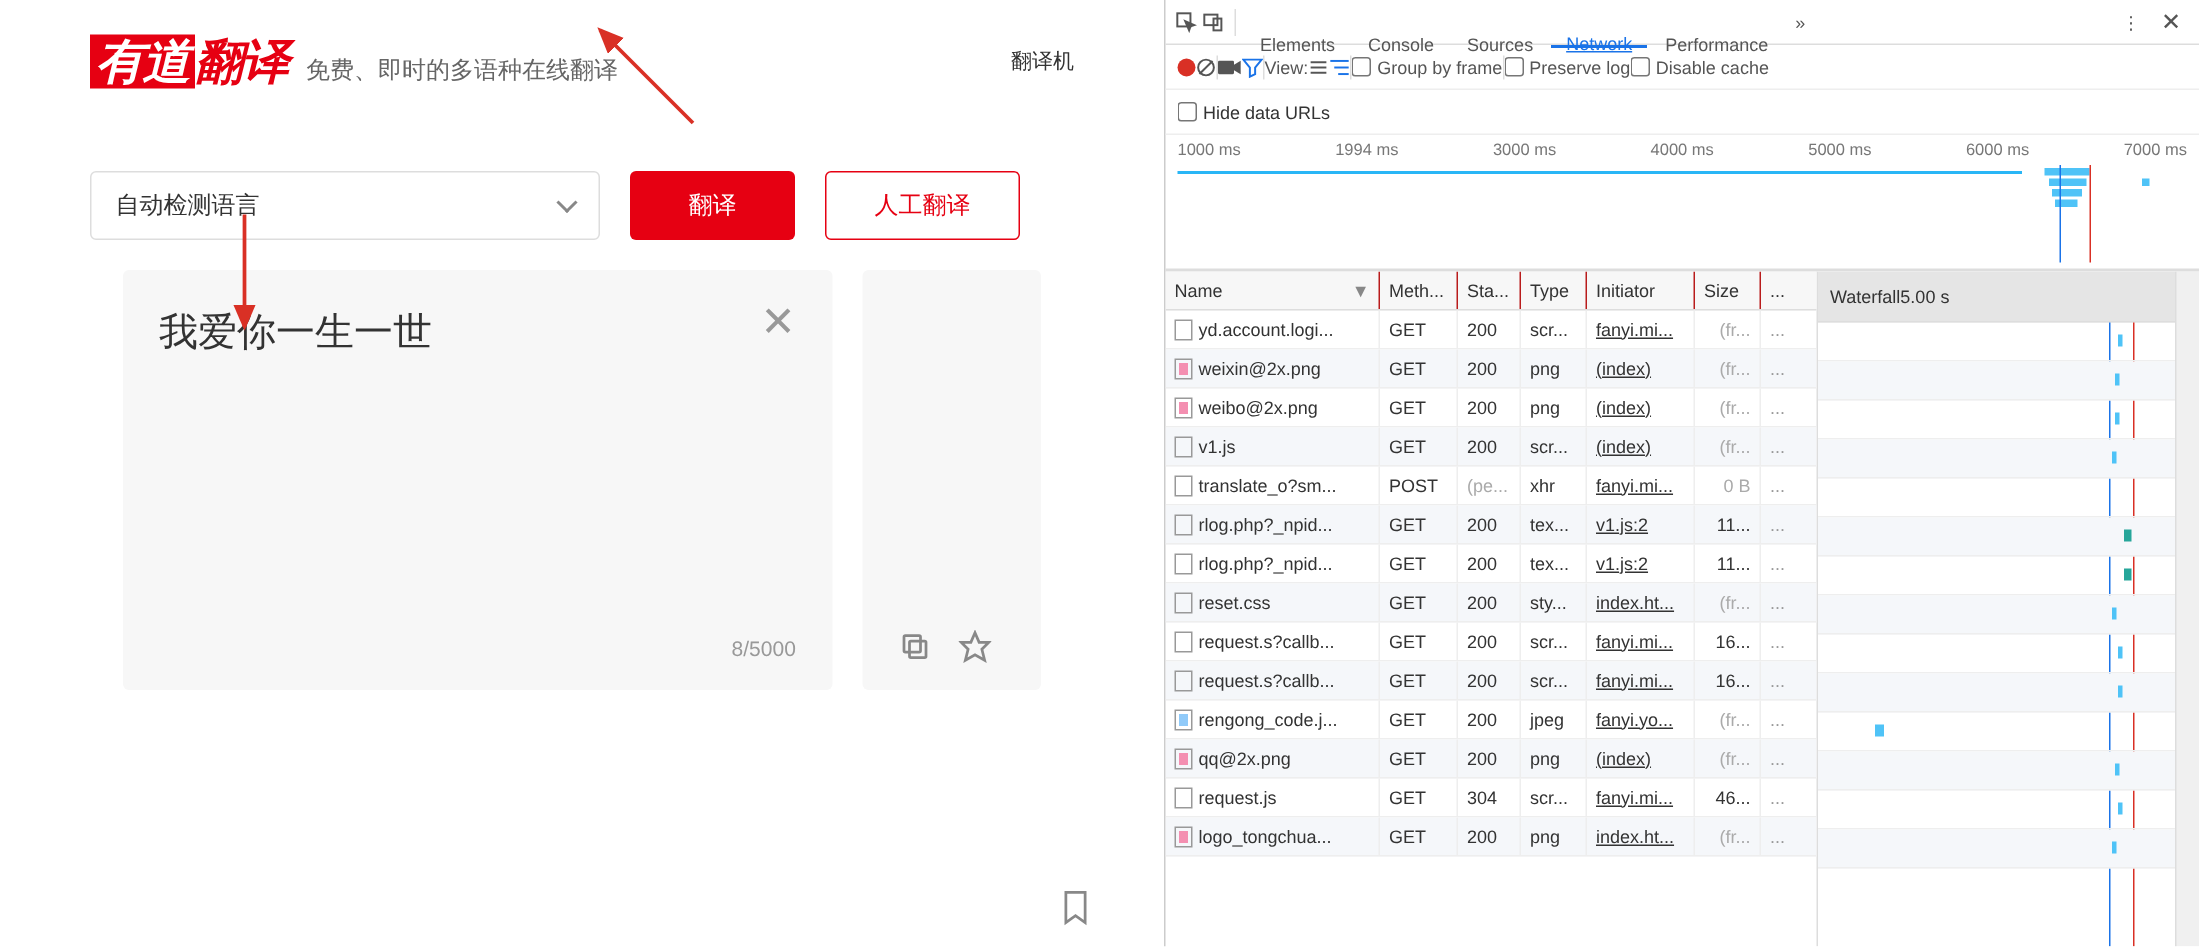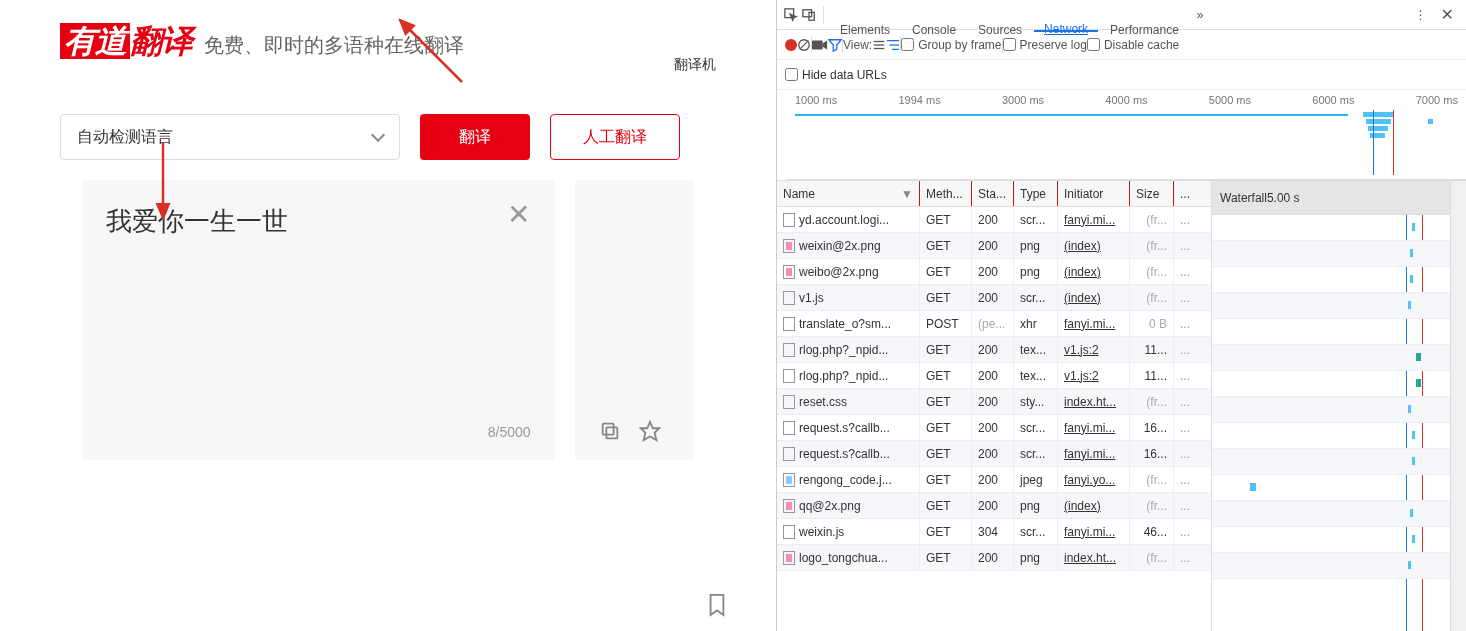--- a/index.html
+++ b/index.html
@@ -1,22 +1,22 @@
 <!DOCTYPE html>
 <html><head>
 <meta charset="utf-8">
 <style>
 * { margin: 0; padding: 0; box-sizing: border-box; }
 body { font-family: -apple-system, BlinkMacSystemFont, "Segoe UI", Arial, sans-serif; font-size: 13px; color: #333; background: #fff; width: 1466px; height: 631px; overflow: hidden; display: flex; }
 .left-pane { width: 776px; height: 100%; background: #fff; position: relative; padding: 20px 0 0 0; }
 .yd-header { display: flex; align-items: baseline; padding: 0 60px; }
 .yd-logo { font-size: 32px; font-weight: 900; color: #e60012; font-style: italic; letter-spacing: -1px; }
 .yd-logo .white { background: #e60012; color: #fff; padding: 0 4px; font-style: italic; }
-.yd-sub { color: #666; font-size: 20px; margin-left: 12px; }
-.yd-nav { position: absolute; right: 60px; top: 56px; color: #333; font-size: 14px; }
+.yd-sub { color: #666; font-size: 16px; margin-left: 12px; }
+.yd-nav { position: absolute; right: 60px; top: 32px; color: #333; font-size: 14px; }
 .yd-controls { display: flex; gap: 20px; padding: 50px 60px 20px; align-items: center; }
 .yd-select { width: 340px; height: 46px; border: 1px solid #ddd; border-radius: 4px; display: flex; align-items: center; justify-content: space-between; padding: 0 16px; font-size: 16px; color: #333; background: #fff; }
 .yd-btn-primary { width: 110px; height: 46px; background: #e60012; color: #fff; border: none; border-radius: 4px; font-size: 16px; cursor: pointer; }
 .yd-btn-secondary { width: 130px; height: 46px; background: #fff; color: #e60012; border: 1px solid #e60012; border-radius: 4px; font-size: 16px; cursor: pointer; }
 .yd-body { display: flex; gap: 20px; padding: 0 82px; }
 .yd-input-box { width: 510px; height: 280px; background: #f7f7f7; border-radius: 4px; padding: 24px; position: relative; }
 .yd-input-text { font-size: 26px; color: #333; }
 .yd-close { position: absolute; right: 24px; top: 18px; font-size: 28px; color: #999; cursor: pointer; }
 .yd-counter { position: absolute; right: 24px; bottom: 20px; color: #999; font-size: 14px; }
 .yd-output-box { width: 130px; height: 280px; background: #f7f7f7; border-radius: 4px; position: relative; }
@@ -44,21 +44,21 @@
 .tb-check input { width: 13px; height: 13px; }
 
 .dt-filter-row { display: flex; align-items: center; gap: 10px; border-bottom: 1px solid #eee; height: 30px; padding: 0 8px; }
 .dt-filter { width: 200px; height: 20px; border: 1px solid #ccc; padding: 0 6px; font-size: 12px; }
 .dt-filter-row label { display: flex; align-items: center; gap: 4px; color: #333; }
 
 .dt-types { display: flex; align-items: center; gap: 10px; border-bottom: 1px solid #eee; height: 28px; padding: 0 8px; }
 .dt-types .type { padding: 2px 6px; color: #333; cursor: pointer; border-radius: 8px; }
 .dt-types .type.active { background: #555; color: #fff; }
 
-.dt-timeline { height: 90px; border-bottom: 1px solid #ddd; position: relative; overflow: hidden; margin-left: 10px; }
+.dt-timeline { height: 90px; border-bottom: 1px solid #ddd; position: relative; overflow: hidden; }
 .tl-ticks { display: flex; justify-content: space-between; padding: 4px 8px; color: #777; font-size: 11px; }
 .tl-body { position: absolute; left: 8px; right: 8px; top: 20px; bottom: 4px; }
 .tl-hbar { position: absolute; left: 0; right: 110px; top: 4px; height: 2px; background: #29b6f6; }
 .tl-end-chunk { position: absolute; right: 0; top: 0; width: 100px; height: 100%; }
 .tl-bar { position: absolute; background: #4fc3f7; height: 5px; }
 .tl-line-red { position: absolute; top: 0; bottom: 0; width: 1px; background: #d93025; }
 .tl-line-blue { position: absolute; top: 0; bottom: 0; width: 1px; background: #1a73e8; }
 
 .dt-grid { flex: 1; display: flex; overflow: hidden; border-top: 1px solid #ddd; }
 .grid-left { width: 435px; display: flex; flex-direction: column; border-right: 1px solid #ddd; }
@@ -438,21 +438,21 @@
             <div class="gc type">png</div>
             <div class="gc init">
               <span class="lnk">(index)</span>
             </div>
             <div class="gc size grey">(fr...</div>
             <div class="gc dots">...</div>
           </div>
           <div class="grow">
             <div class="gc name">
               <span class="file-ic"></span>
-              <span>weixin.js</span>
+              <span>request.js</span>
             </div>
             <div class="gc method">GET</div>
             <div class="gc status">304</div>
             <div class="gc type">scr...</div>
             <div class="gc init">
               <span class="lnk">fanyi.mi...</span>
             </div>
             <div class="gc size">46...</div>
             <div class="gc dots">...</div>
           </div>

